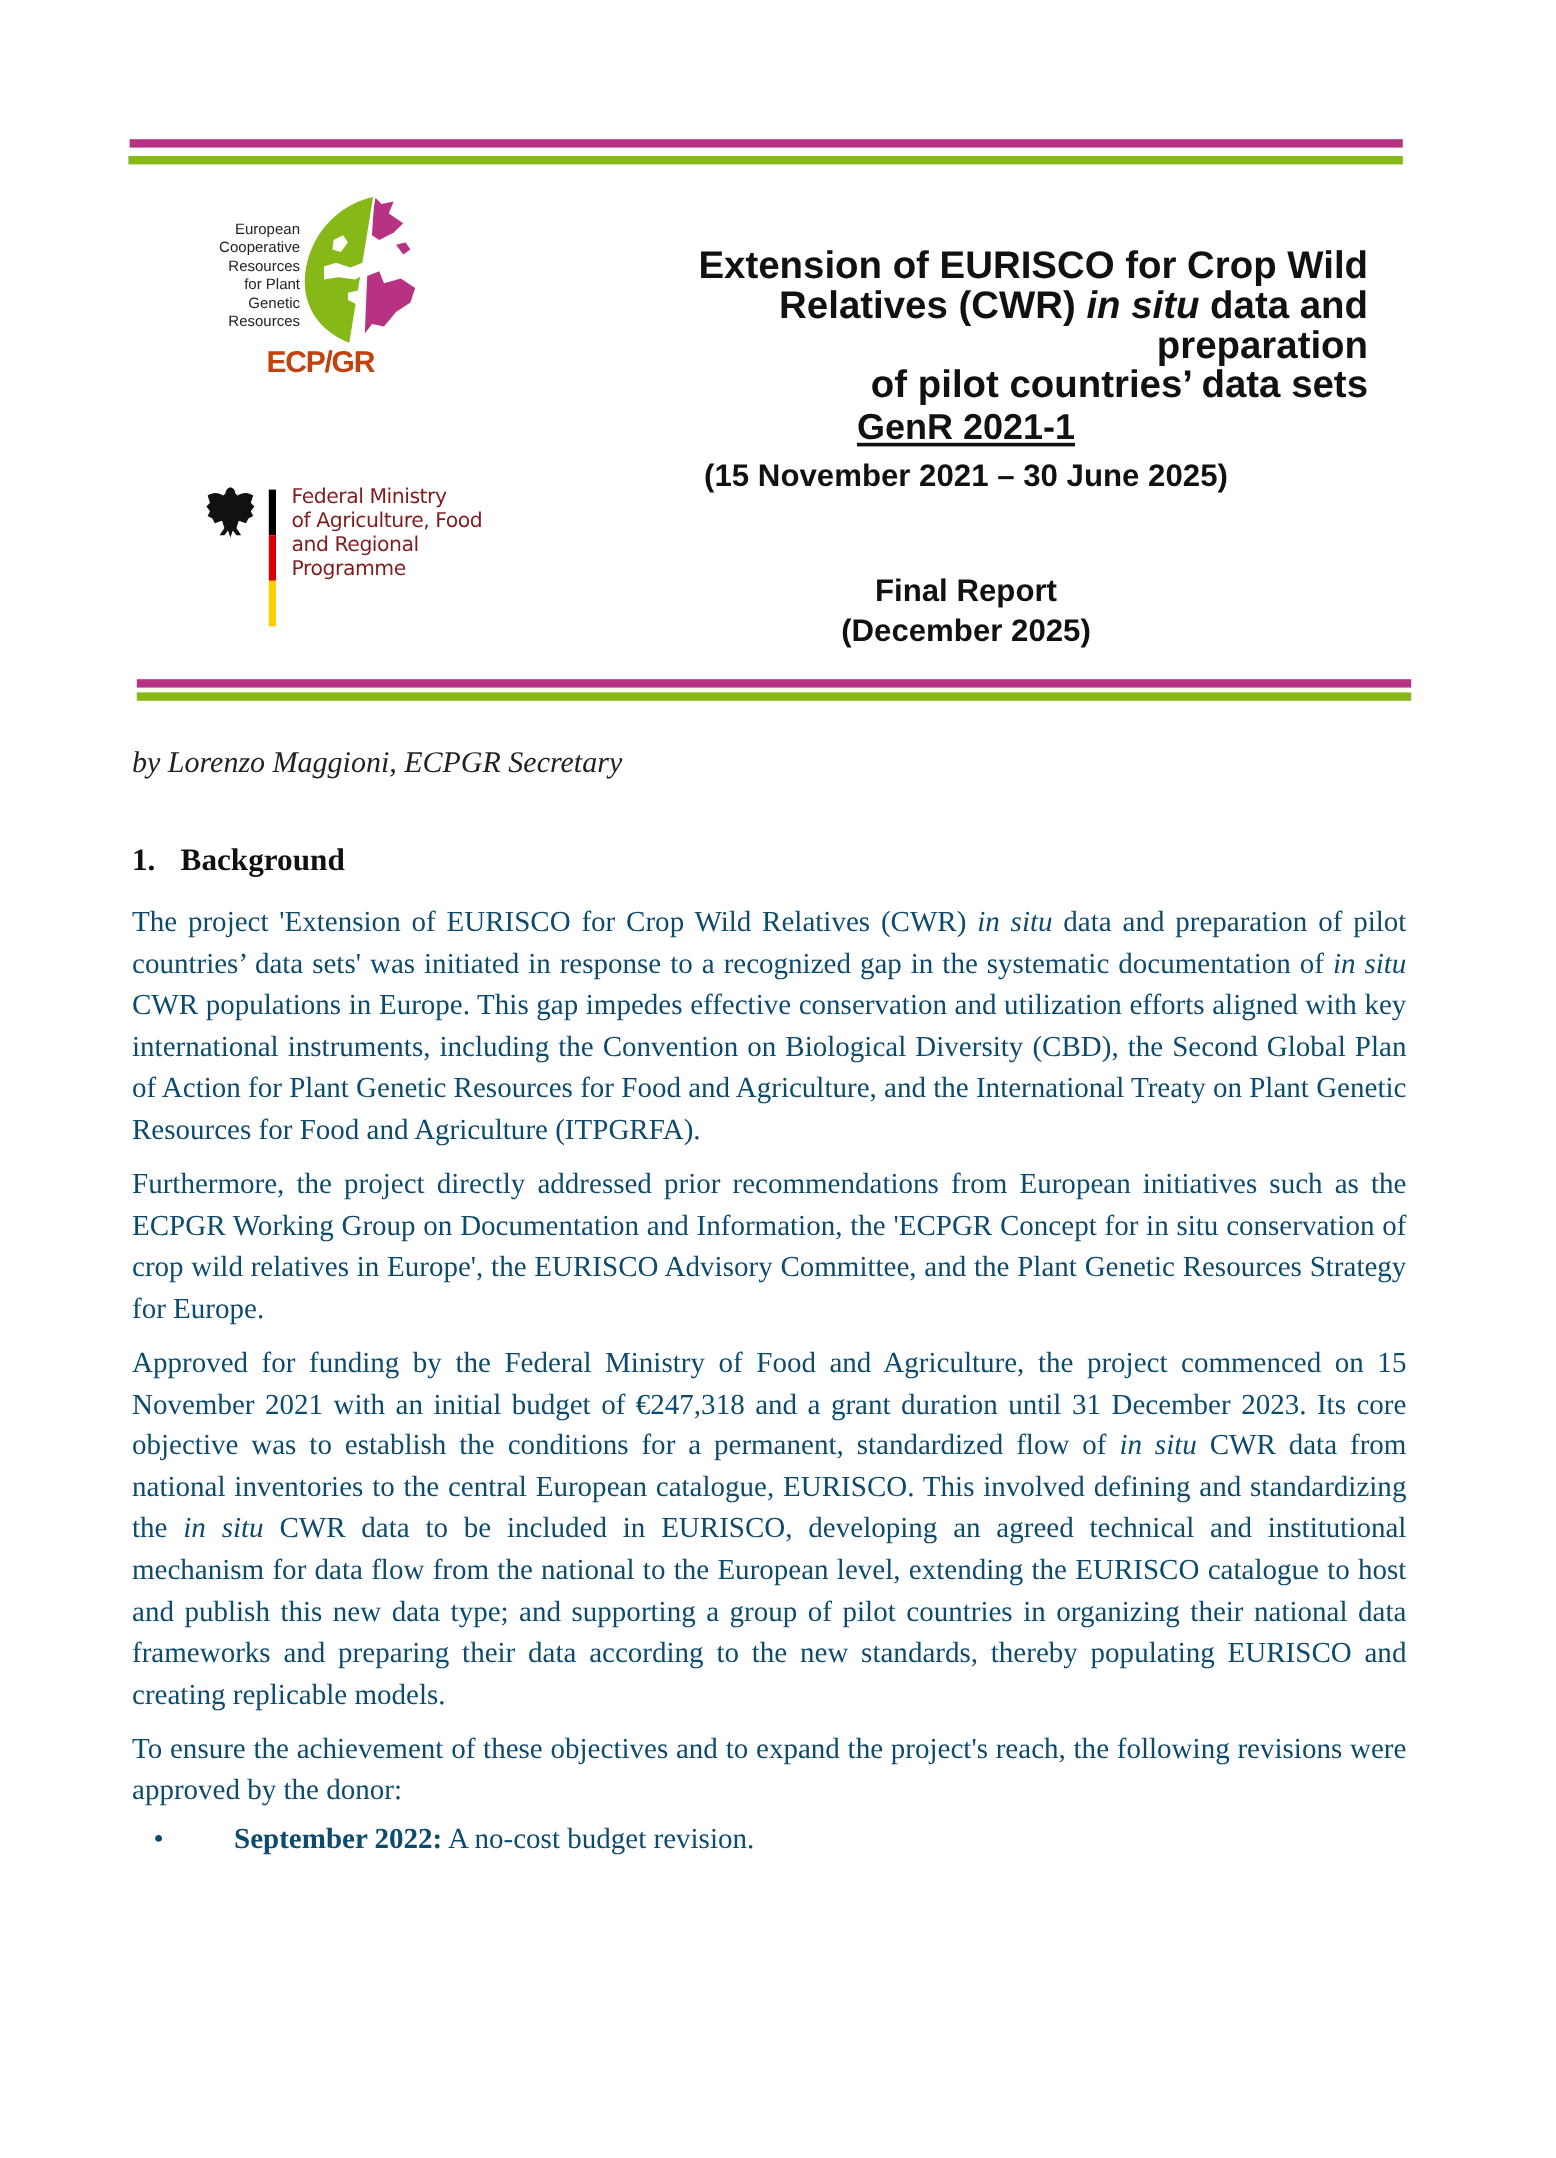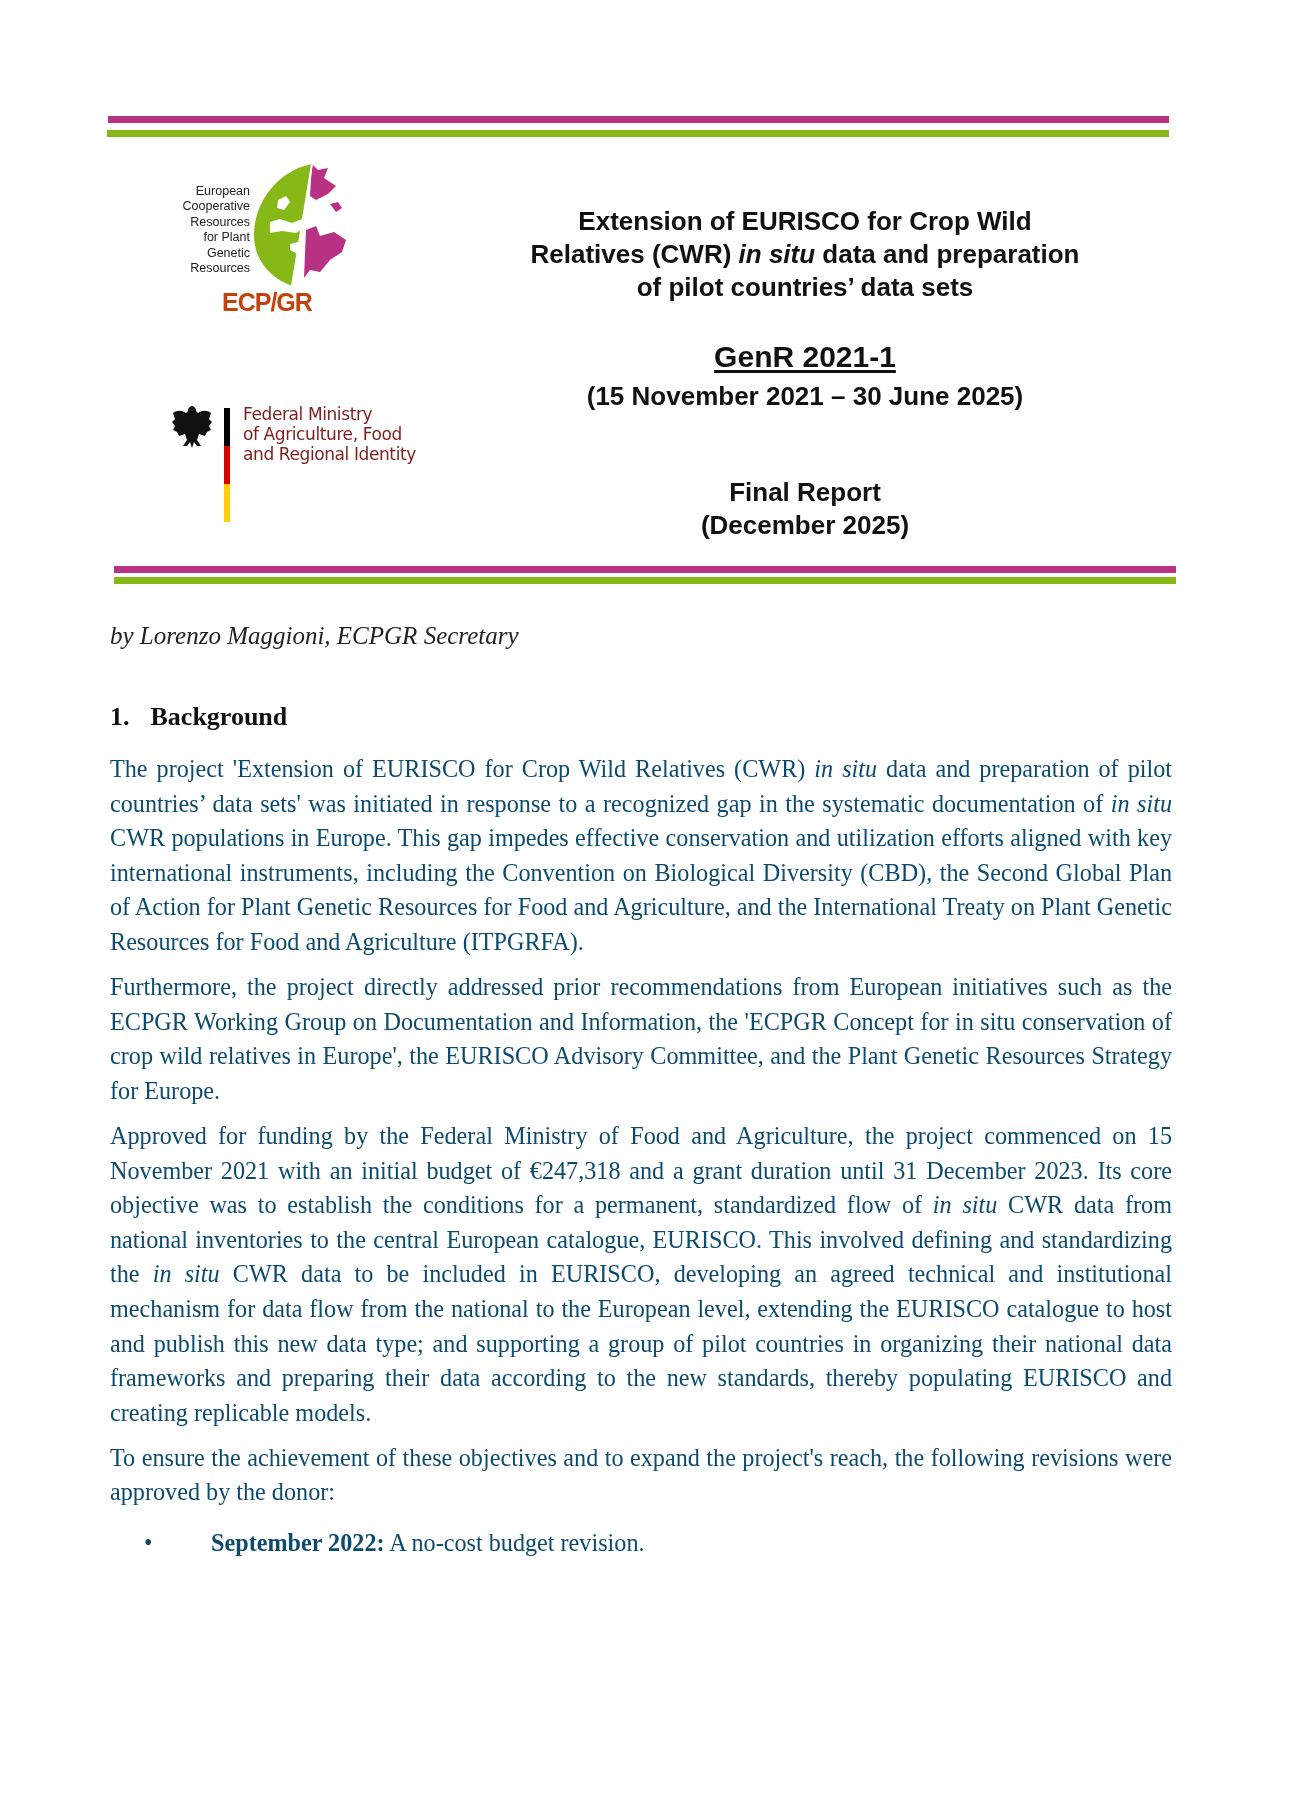--- a/index.html
+++ b/index.html
@@ -15,37 +15,37 @@
     font-weight: bold; font-size: 25px; letter-spacing: -1px; color: #c2410c; }
   .ecp-map { position: absolute; left: 90px; top: 0; }
 
   .bmel-logo { position: absolute; left: 165px; top: 400px; width: 280px; height: 130px; }
   .bmel-bar { position: absolute; left: 59px; top: 8px; width: 6px; }
   .bmel-text { position: absolute; left: 78px; top: 4px; font-family: "DejaVu Sans", sans-serif;
     font-size: 17px; line-height: 20px; color: #7f1d1d; letter-spacing: -0.4px; }
 
   .title-block { position: absolute; left: 470px; width: 670px; text-align: center;
     font-family: "Liberation Sans", sans-serif; font-weight: bold; color: #111; }
-  .title { top: 205px; font-size: 26px; line-height: 33px; }
+  .title { top: 205px; font-size: 32px; line-height: 33px; text-align: right; }
   .genr { top: 340px; font-size: 30px; line-height: 34px; }
   .genr span { text-decoration: underline; text-decoration-thickness: 3px; text-underline-offset: 3px; }
   .dates { top: 380px; font-size: 26px; line-height: 32px; }
   .final { top: 476px; font-size: 26px; line-height: 33px; }
 
   .author { position: absolute; left: 110px; top: 622px; font-family: "Liberation Serif", serif;
     font-style: italic; font-size: 25px; color: #222; }
   .heading { position: absolute; left: 110px; top: 702px; font-family: "Liberation Serif", serif;
     font-weight: bold; font-size: 26px; color: #111; }
   .heading .num { display: inline-block; width: 34px; }
 
   .body { position: absolute; left: 110px; width: 1062px; font-family: "Liberation Serif", serif;
     font-size: 24.2px; line-height: 34.6px; color: #0c4a6e; text-align: justify; }
   .body p { margin: 0 0 10.5px 0; }
   .body i { font-style: italic; }
-  .bullets { margin: 16px; padding: 0; list-style: none; }
+  .bullets { margin: 0; padding: 0; list-style: none; }
   .bullets li { position: relative; padding-left: 85px; }
   .bullets li::before { content: "•"; position: absolute; left: 18px; top: 0; }
 </style>
 </head>
 <body>
 
 <div class="rule pink" style="left:108px; top:116px; width:1061px;"></div>
 <div class="rule green" style="left:107px; top:130px; width:1062px;"></div>
 
 <div class="ecp-logo">
@@ -74,21 +74,21 @@
 <div class="bmel-logo">
   <svg width="44" height="46" viewBox="0 0 44 46" style="position:absolute; left:6px; top:4px;">
     <path d="M22 2 c-3 0 -5 2 -5 5 l-2 2 c-4 -3 -9 -3 -13 0 l2 6 l-3 3 l3 4 l-2 4 l4 2 l2 4 l6 -2 l2 6 l-4 6 l4 0 l3 -4 l2 6 l2 -6 l3 4 l4 0 l-4 -6 l2 -6 l6 2 l2 -4 l4 -2 l-2 -4 l3 -4 l-3 -3 l2 -6 c-4 -3 -9 -3 -13 0 l-2 -2 c0 -3 -2 -5 -5 -5 z" fill="#111"></path>
   </svg>
   <div class="bmel-bar" style="height:38px; background:#000000;"></div>
   <div class="bmel-bar" style="top:46px; height:38px; background:#dd0000;"></div>
   <div class="bmel-bar" style="top:84px; height:38px; background:#ffce00;"></div>
   <div class="bmel-text">
     <div>Federal Ministry</div>
     <div>of Agriculture, Food</div>
-    <div>and Regional Identity</div>
+    <div>and Regional Programme</div>
   </div>
 </div>
 
 <div class="title-block title">
   <div>Extension of EURISCO for Crop Wild</div>
   <div><span>Relatives (CWR) </span><i>in situ</i><span> data and preparation</span></div>
   <div>of pilot countries’ data sets</div>
 </div>
 <div class="title-block genr"><span>GenR 2021-1</span></div>
 <div class="title-block dates">(15 November 2021 – 30 June 2025)</div>

